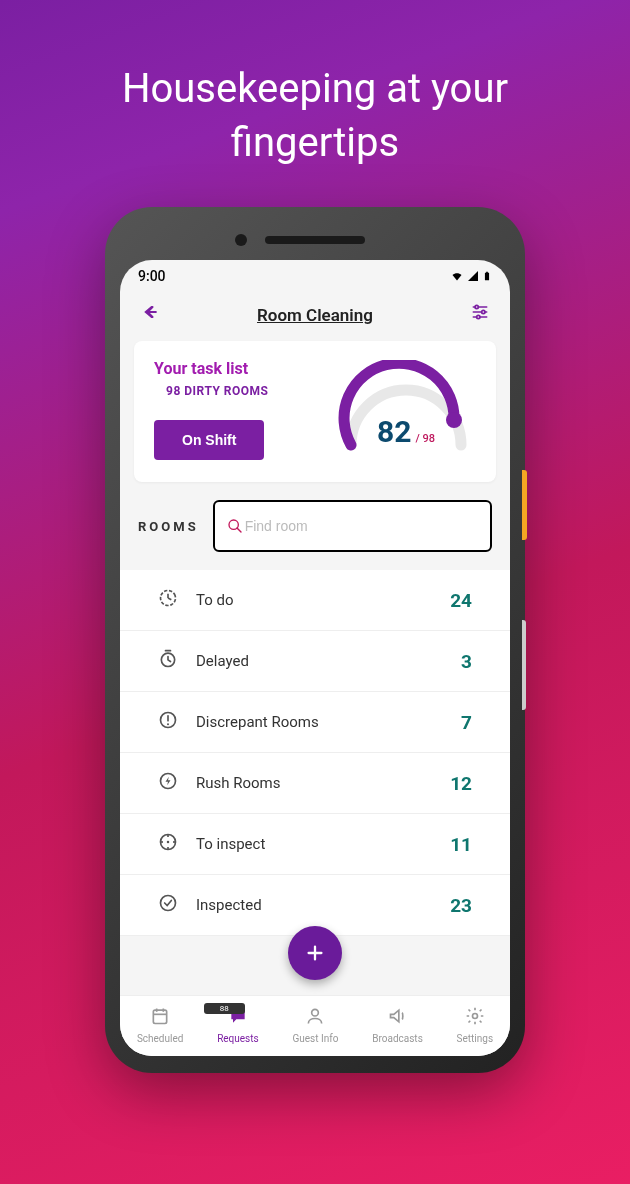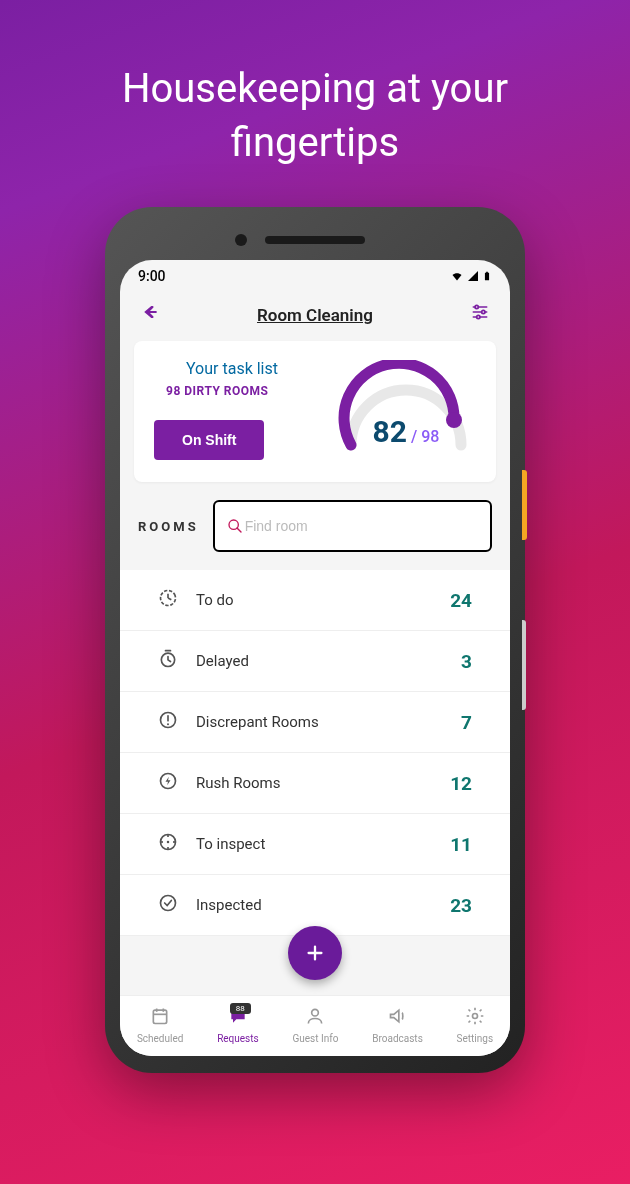--- a/index.html
+++ b/index.html
@@ -110,42 +110,42 @@
     background: #fff;
     margin: 0 14px;
     border-radius: 8px;
     padding: 18px 20px 22px;
     display: flex;
     align-items: center;
     gap: 20px;
     box-shadow: 0 1px 3px rgba(0,0,0,0.05);
   }
   .card-left { flex: 1; }
-  .card-title { font-weight: 400; font-size: 16px; color: #0369a1; margin-left: 32px; }
+  .card-title { font-weight: 700; font-size: 16px; color: #a21caf; }
   .card-sub { color: #7b1fa2; font-weight: 700; font-size: 12px; letter-spacing: 0.5px; margin-top: 6px; margin-left: 12px; }
   .shift-btn {
     background: #7b1fa2;
     color: #fff;
     border: none;
     border-radius: 4px;
     padding: 12px 28px;
     font-weight: 600;
     font-size: 14px;
     margin-top: 22px;
   }
   .gauge-wrap { position: relative; width: 140px; height: 100px; }
   .gauge-wrap svg { position:absolute; top:0; left:0; }
   .gauge-center {
     position: absolute;
     top: 54px;
     width: 100%;
     text-align: center;
   }
   .gauge-val { font-size: 30px; font-weight: 700; color: #0c4a6e; }
-  .gauge-max { font-size: 16px; color: #8b5cf6; font-weight: 500; }
+  .gauge-max { font-size: 11px; color: #be185d; font-weight: 500; }
   .rooms-row {
     display: flex;
     align-items: center;
     gap: 14px;
     padding: 18px 18px 10px;
   }
   .rooms-label { font-weight: 700; letter-spacing: 3px; font-size: 13px; color: #333; }
   .search-box {
     flex: 1;
     background: #fff;
@@ -213,25 +213,25 @@
     gap: 3px;
     font-size: 10px;
     color: #999;
     position: relative;
   }
   .nav-item.active { color: #7b1fa2; }
   .nav-icon { font-size: 18px; }
   .badge {
     position: absolute;
     top: -3px;
-    right: 8px;
+    right: 14px;
     background: #333;
     color: #fff;
     font-size: 8px;
-    padding: 1px 6px;
+    padding: 1px 16px;
     border-radius: 3px;
   }
 </style>
 </head>
 <body>
 
 <div class="headline">Housekeeping at your fingertips</div>
 
 <div class="phone">
   <div class="side-btn"></div>

